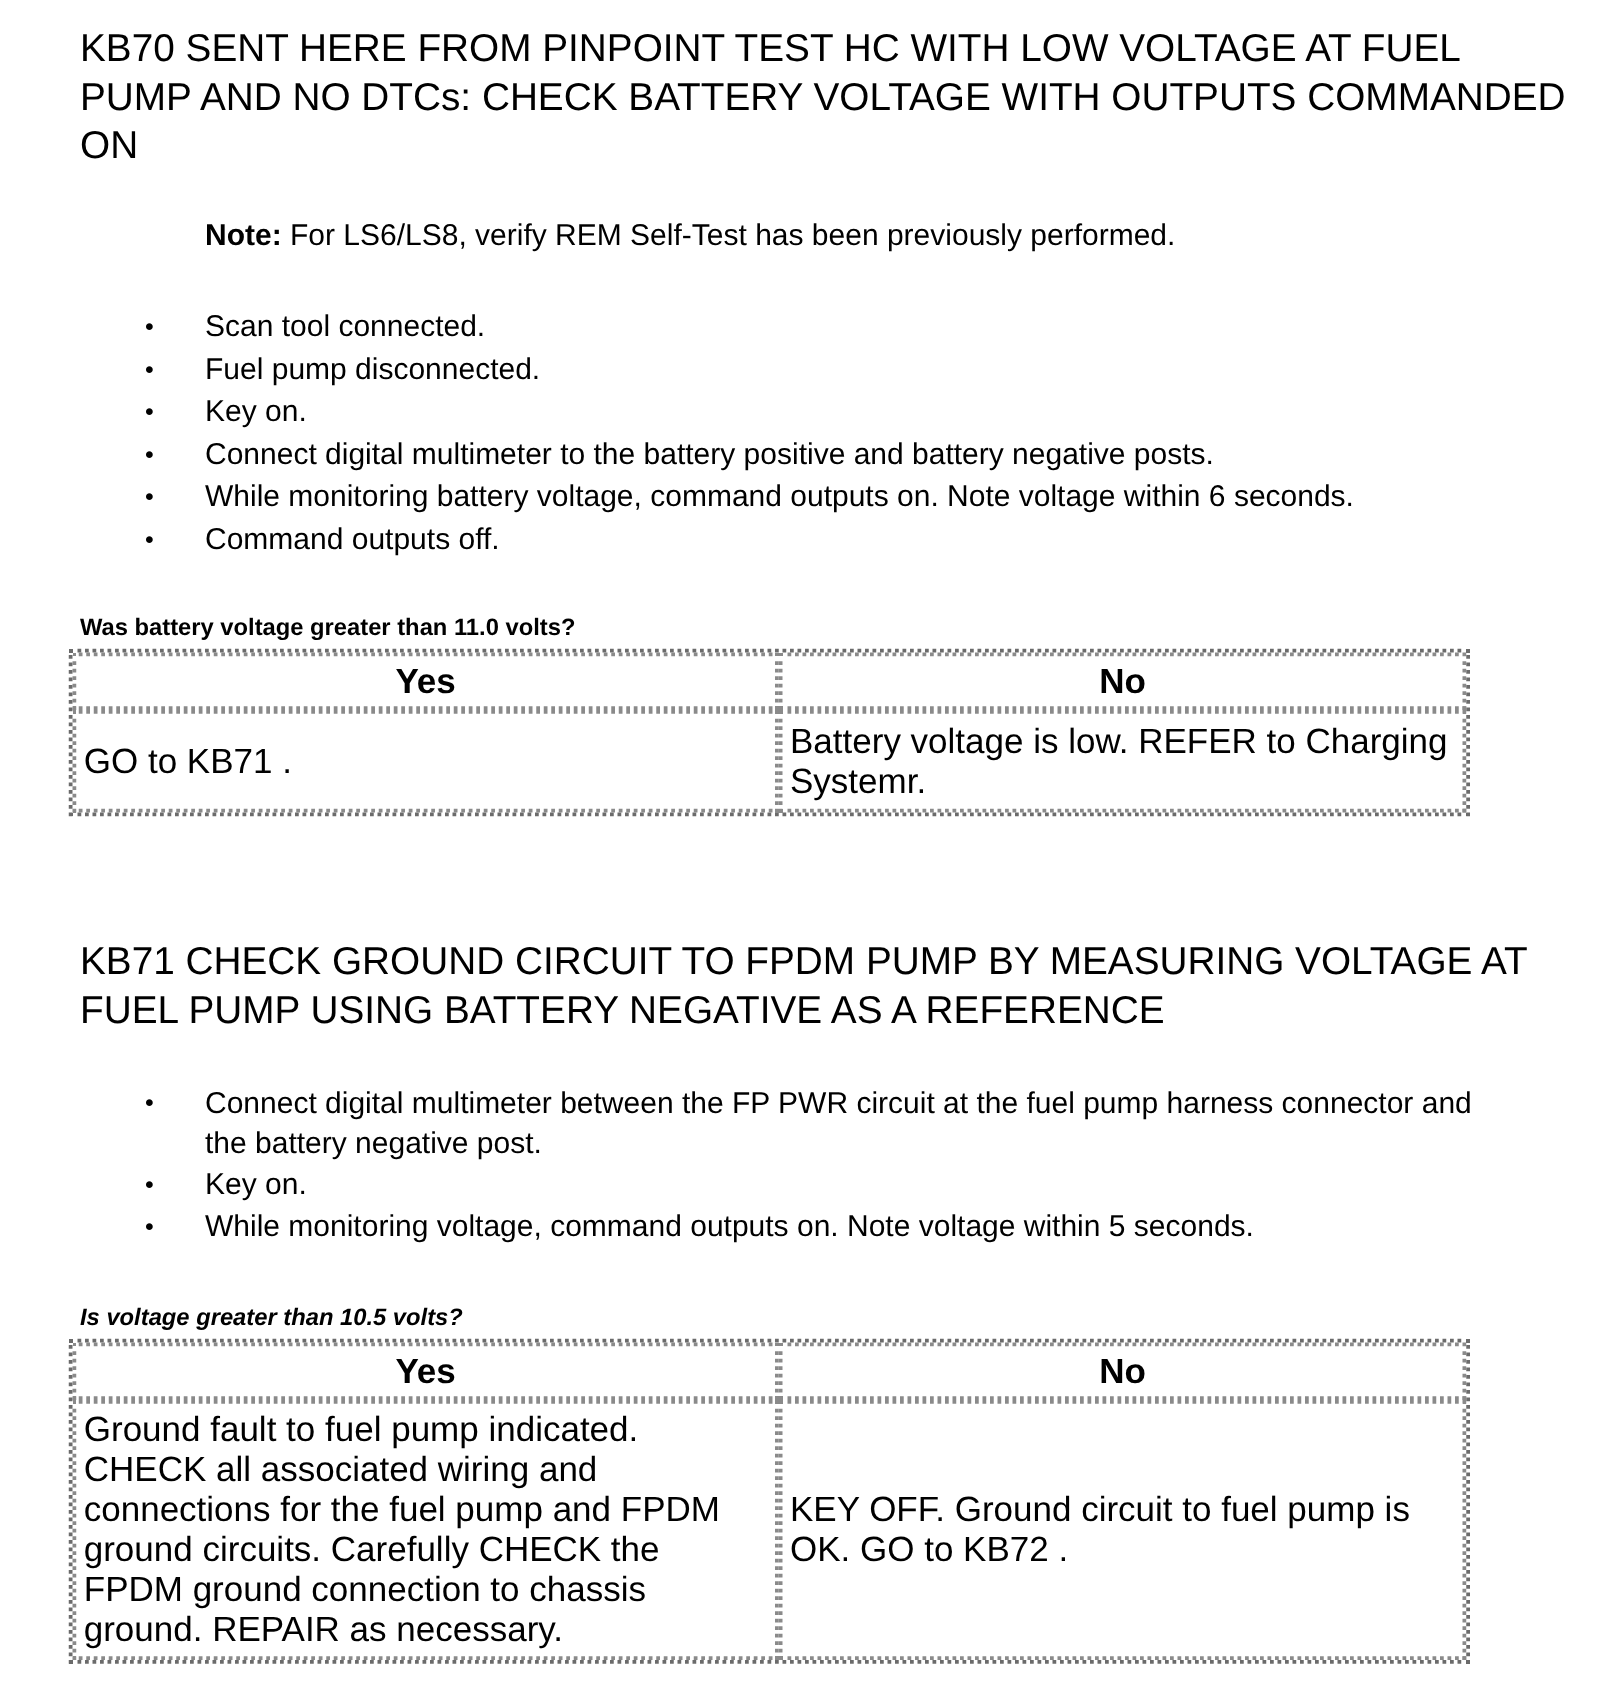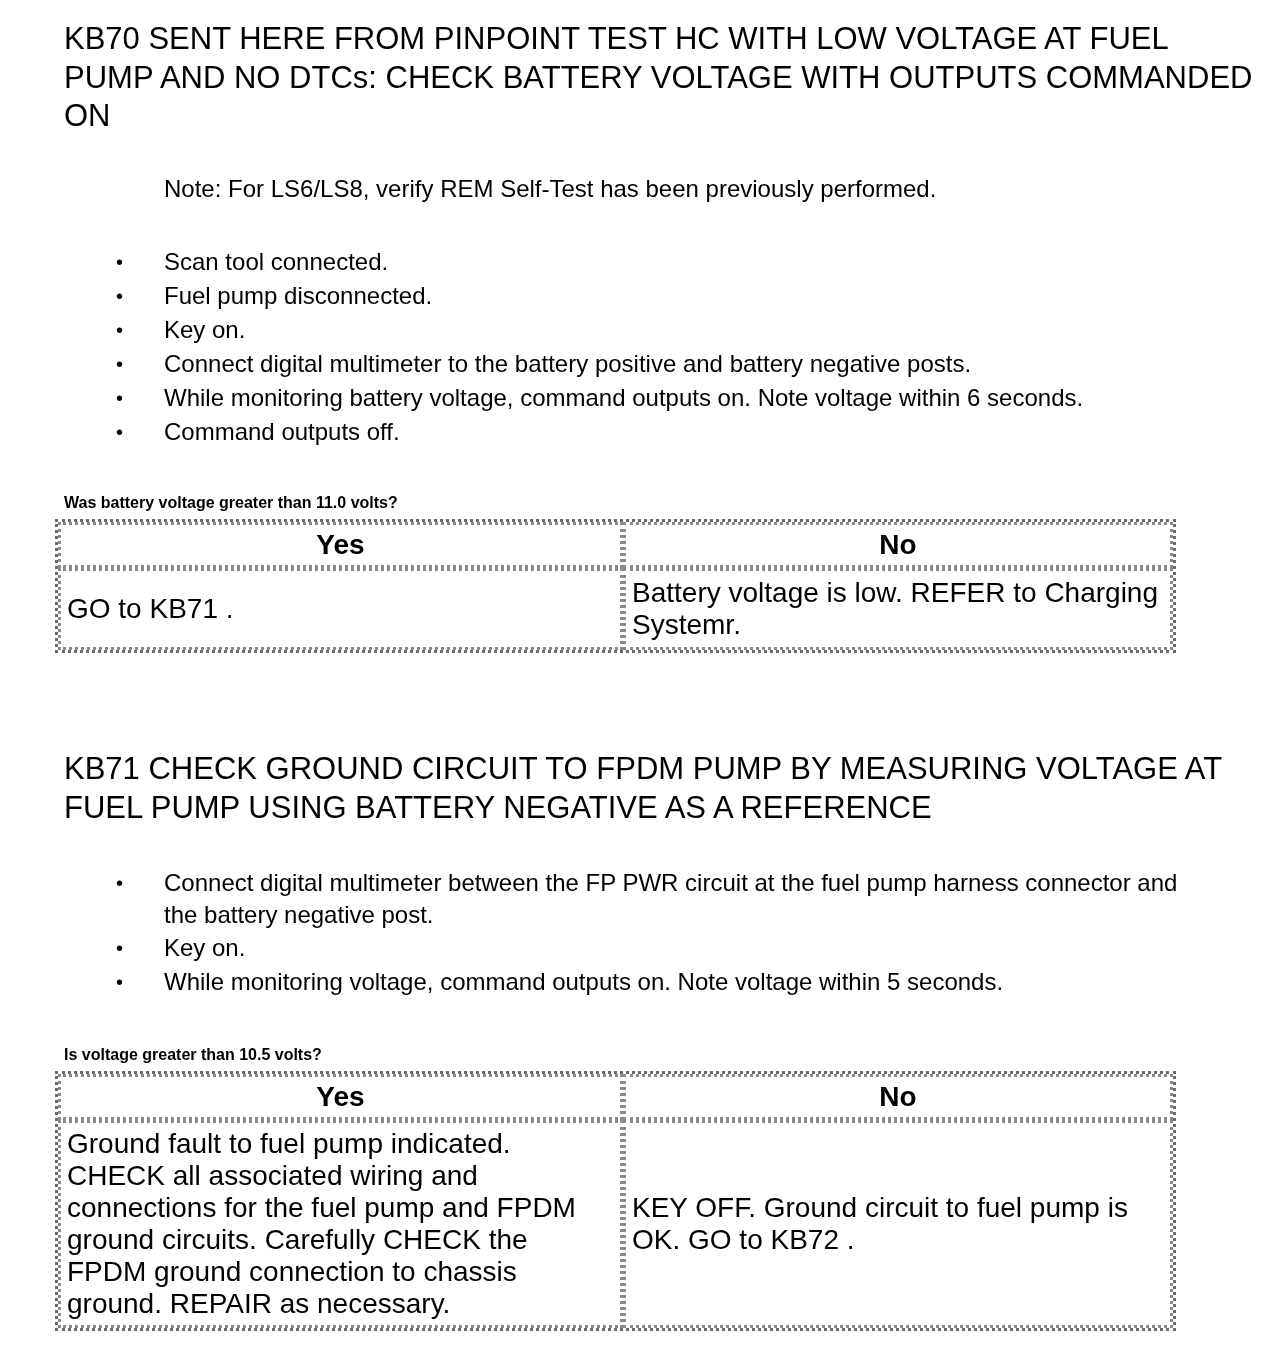--- a/index.html
+++ b/index.html
@@ -11,38 +11,38 @@
       position: absolute; left: 64px; margin: 0;
       font-weight: normal; font-size: 31px; line-height: 38.5px;
       letter-spacing: 0px;
     }
     #h1 { top: 20px; width: 1200px; }
     #h2 { top: 750px; width: 1210px; }
     .note {
       position: absolute; left: 164px; top: 174px;
       font-size: 24px; line-height: 30px; margin: 0;
     }
-    .note b { font-weight: normal; }
+    .note b { font-weight: bold; }
     ul.steps {
       position: absolute; left: 0; margin: 0; padding: 0; list-style: none;
       font-size: 24px; line-height: 34px;
     }
     ul.steps li { position: relative; padding-left: 164px; }
     ul.steps li .bullet {
       position: absolute; left: 116px; top: 0; font-size: 20px;
     }
     #list1 { top: 245px; width: 1260px; }
     #list2 { top: 867px; width: 1200px; }
     #list2 li.wrap { line-height: 32px; }
     .question {
       position: absolute; left: 64px; margin: 0;
-      font-weight: bold; font-size: 16px; line-height: 28px;
+      font-weight: bold; font-size: 19px; line-height: 28px;
     }
     #q1 { top: 489px; }
-    #q2 { top: 1041px; }
+    #q2 { top: 1041px; font-style: italic; }
     table.answer {
       position: absolute; left: 55px; width: 1121px;
       border-collapse: separate; border-spacing: 0;
       border: 3px dotted #6b6b6b;
       font-size: 28px;
     }
     table.answer td, table.answer th {
       border: 3px dotted #8a8a8a; padding: 0 6px; vertical-align: middle;
     }
     table.answer th {

